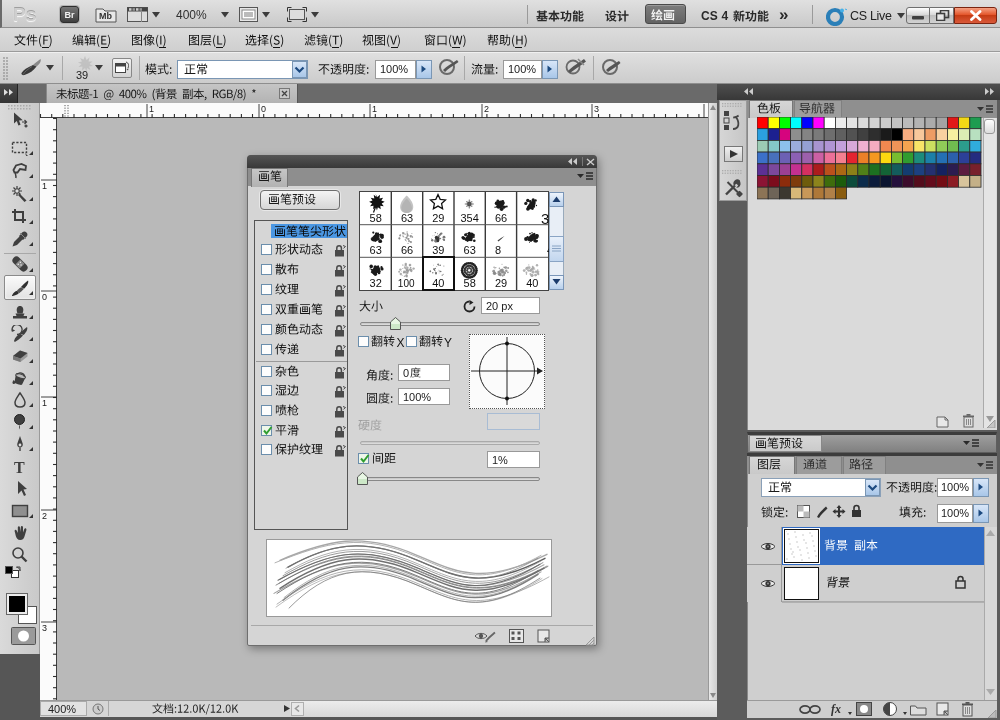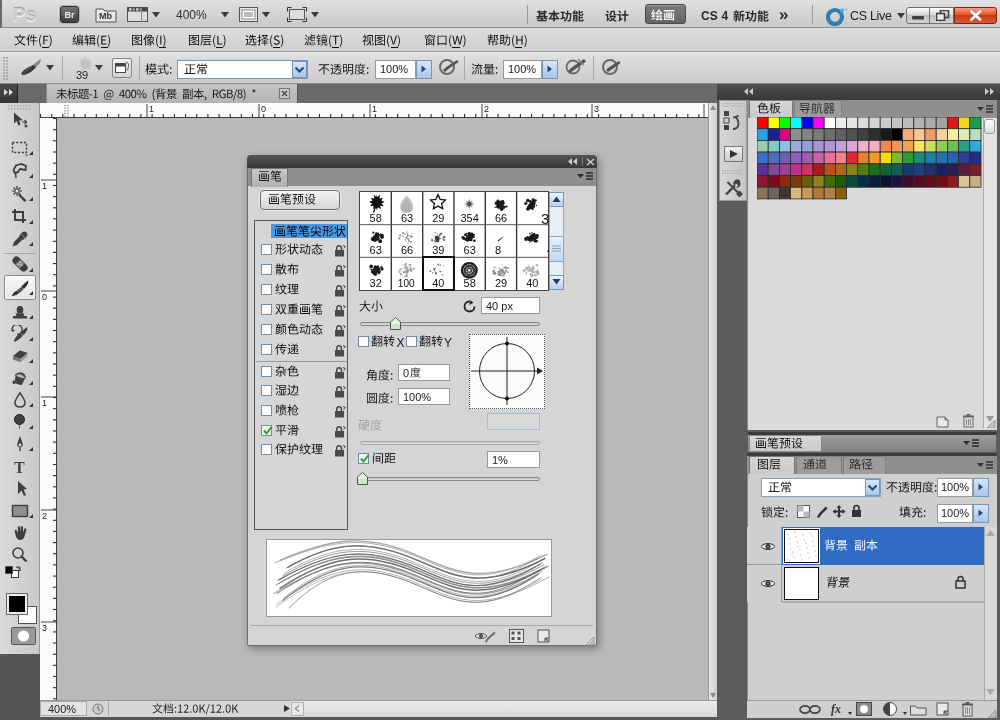--- a/index.html
+++ b/index.html
@@ -1562,21 +1562,21 @@
     <path d="M1 1 h9 M1 3.5 h9 M1 6 h9" stroke="#8aa4c4"></path>
   </svg>
 <svg style="position:absolute;left:359px;top:300px;overflow:visible" width="26" height="14">
     <path d="M5.5 0.5C5.5 1.4 5.5 2.7 5.4 3.9H0.7V4.8H5.2C4.7 7.1 3.5 9.5 0.5 10.8C0.8 10.9 1.1 11.3 1.2 11.5C4.1 10.2 5.4 7.8 6 5.5C6.9 8.3 8.5 10.4 10.8 11.5C11 11.2 11.3 10.9 11.5 10.7C9.2 9.7 7.6 7.5 6.8 4.8H11.3V3.9H6.3C6.5 2.7 6.5 1.5 6.5 0.5Z M17.6 0.6V10.3C17.6 10.5 17.5 10.6 17.2 10.6C17 10.6 16.1 10.6 15.2 10.6C15.4 10.8 15.6 11.3 15.6 11.5C16.7 11.5 17.5 11.5 17.9 11.4C18.4 11.2 18.5 10.9 18.5 10.3V0.6ZM20.5 3.7C21.5 5.4 22.5 7.7 22.7 9.1L23.7 8.7C23.4 7.3 22.4 5.1 21.3 3.4ZM14.4 3.5C14.1 5.1 13.5 7.2 12.4 8.4C12.6 8.5 13 8.7 13.2 8.9C14.3 7.6 15 5.4 15.4 3.6Z" fill="#1a1a1a"></path>
   </svg>
 <svg style="position:absolute;left:463px;top:300px;" width="13" height="13">
     <path d="M6.5 1.5 A5 5 0 1 0 11.5 6.5" fill="none" stroke="#222" stroke-width="1.8"></path>
     <path d="M6.5 -1 l4 2.5 -4 2.5 z" fill="#222" transform="translate(0,1)"></path>
   </svg>
 <div style="position:absolute;left:481px;top:297px;width:59px;height:17px;background:#fff;border:1px solid #999"></div>
-<div style="position:absolute;left:486px;top:300px;font-size:11px;line-height:13px;color:#222;white-space:nowrap">40 px</div>
+<div style="position:absolute;left:486px;top:300px;font-size:11px;line-height:13px;color:#222;white-space:nowrap">20 px</div>
 <div style="position:absolute;left:360px;top:322px;width:180px;height:4px;background:linear-gradient(#c2c2c2,#e2e2e2);border:1px solid #888;border-radius:2px"></div>
 <svg style="position:absolute;left:390px;top:317px;" width="11" height="14">
     <path d="M5.5 0.5 L10.5 5 L10.5 12.5 L0.5 12.5 L0.5 5 Z" fill="#cde8c8" stroke="#555"></path>
     <path d="M5.5 1.2 L9.8 5.2 L9.8 7 L1.2 7 L1.2 5.2 Z" fill="#e8f6e4"></path>
   </svg>
 <div style="position:absolute;left:358px;top:336px;width:11px;height:11px;background:#fdfdfd;border:1px solid #6b8eac"></div>
 <svg style="position:absolute;left:371px;top:335px;overflow:visible" width="26" height="14">
     <path d="M6.1 3.2C6.4 3.9 6.8 5 6.9 5.6L7.5 5.4C7.4 4.8 7.1 3.8 6.7 3ZM8.8 3.1C9.1 3.9 9.5 4.9 9.6 5.5L10.2 5.3C10.1 4.7 9.7 3.7 9.4 3ZM4.8 1.7C4.7 2.2 4.4 2.9 4.2 3.4H3.8V1.5C4.5 1.4 5.2 1.3 5.7 1.2L5.3 0.6C4.2 0.8 2.2 1 0.7 1.1C0.8 1.3 0.8 1.6 0.9 1.8C1.5 1.7 2.3 1.7 3 1.6V3.4H0.6V4.1H2.7C2.1 4.9 1.2 5.7 0.4 6.2C0.6 6.4 0.7 6.7 0.8 6.9L1 6.8V11.5H1.7V10.8H4.9V11.4H5.6V6.7H1.1C1.8 6.2 2.5 5.5 3 4.7V6.5H3.8V4.7C4.4 5.2 5.2 5.9 5.5 6.3L6 5.6C5.7 5.3 4.5 4.5 3.9 4.1H5.8V3.4H4.9C5.1 3 5.3 2.4 5.5 1.9ZM1.2 2C1.4 2.5 1.6 3 1.7 3.4L2.3 3.2C2.2 2.8 2 2.3 1.8 1.9ZM3 9.1V10.1H1.7V9.1ZM3.7 9.1H4.9V10.1H3.7ZM3 8.4H1.7V7.4H3ZM3.7 8.4V7.4H4.9V8.4ZM5.9 8.2 6.3 8.8C6.8 8.3 7.3 7.8 7.8 7.2V10.5C7.8 10.6 7.7 10.7 7.6 10.7C7.4 10.7 7 10.7 6.6 10.7C6.7 10.9 6.8 11.3 6.8 11.5C7.4 11.5 7.9 11.4 8.1 11.3C8.4 11.2 8.5 10.9 8.5 10.5V1H6.1V1.8H7.8V6.2C7.1 7 6.4 7.7 5.9 8.2ZM8.7 8 9.1 8.7C9.5 8.2 10 7.7 10.4 7.2V10.5C10.4 10.6 10.4 10.7 10.2 10.7C10.1 10.7 9.6 10.7 9.1 10.7C9.3 10.9 9.4 11.3 9.4 11.5C10.1 11.5 10.5 11.5 10.8 11.3C11.1 11.2 11.2 10.9 11.2 10.5V1.1H8.8V1.8H10.4V6.2C9.8 6.9 9.1 7.6 8.7 8Z M13 6.6C13.1 6.5 13.4 6.4 13.8 6.4H14.9V8.1L12.5 8.6L12.7 9.4L14.9 9V11.5H15.8V8.8L17.4 8.5L17.4 7.7L15.8 8V6.4H17V5.6H15.8V3.8H14.9V5.6H13.7C14.1 4.8 14.5 3.8 14.8 2.7H17V1.9H15.1C15.2 1.5 15.3 1.1 15.4 0.7L14.5 0.5C14.4 0.9 14.3 1.4 14.2 1.9H12.6V2.7H14C13.7 3.7 13.4 4.5 13.3 4.8C13.1 5.3 12.9 5.7 12.7 5.8C12.8 6 12.9 6.4 13 6.6ZM17.1 4.1V5H18.9C18.6 5.8 18.4 6.6 18.2 7.2H21.6C21.2 7.8 20.7 8.5 20.2 9.2C19.8 8.9 19.3 8.6 18.9 8.4L18.4 9C19.6 9.7 21 10.8 21.7 11.5L22.3 10.8C22 10.5 21.4 10.1 20.9 9.6C21.6 8.7 22.5 7.5 23.1 6.6L22.4 6.3L22.3 6.4H19.4L19.8 5H23.5V4.1H20.1L20.4 2.7H23.1V1.9H20.7L21 0.6L20.1 0.5L19.8 1.9H17.6V2.7H19.5L19.1 4.1Z" fill="#1a1a1a"></path>
   </svg>
 <div style="position:absolute;left:396.5px;top:336px;font-size:12px;line-height:14px;color:#141414;white-space:nowrap">X</div>

